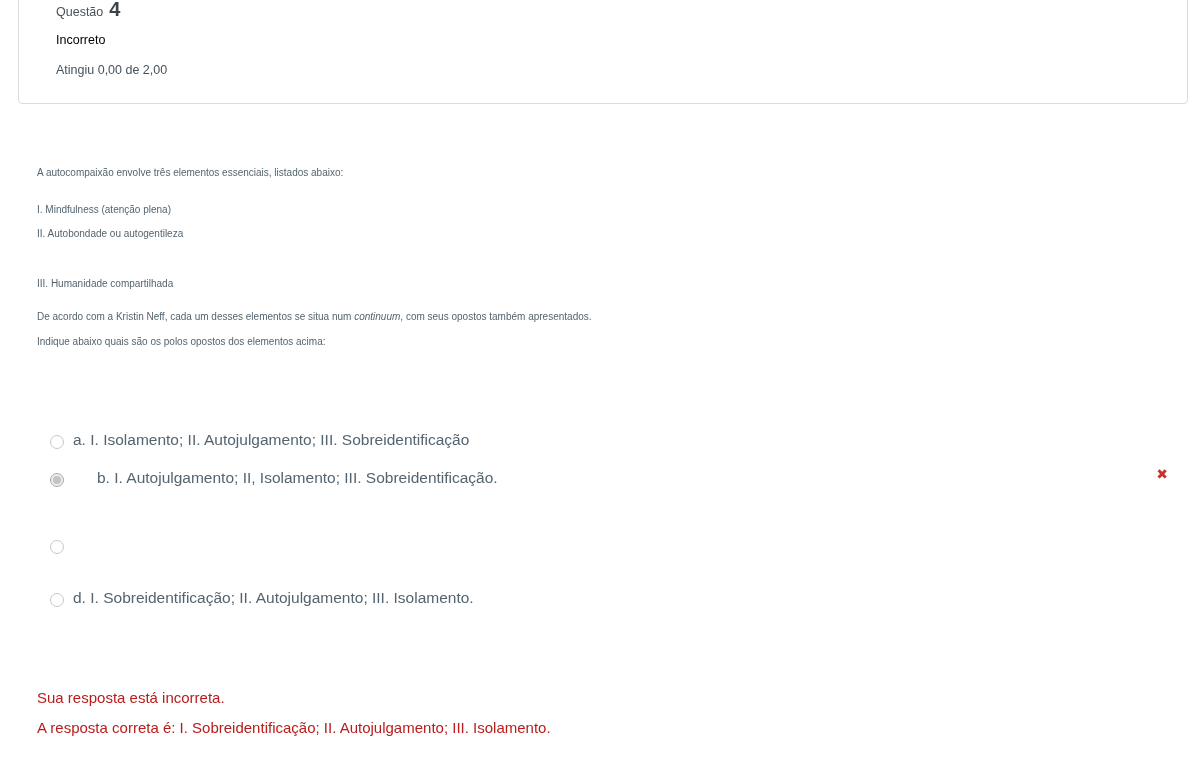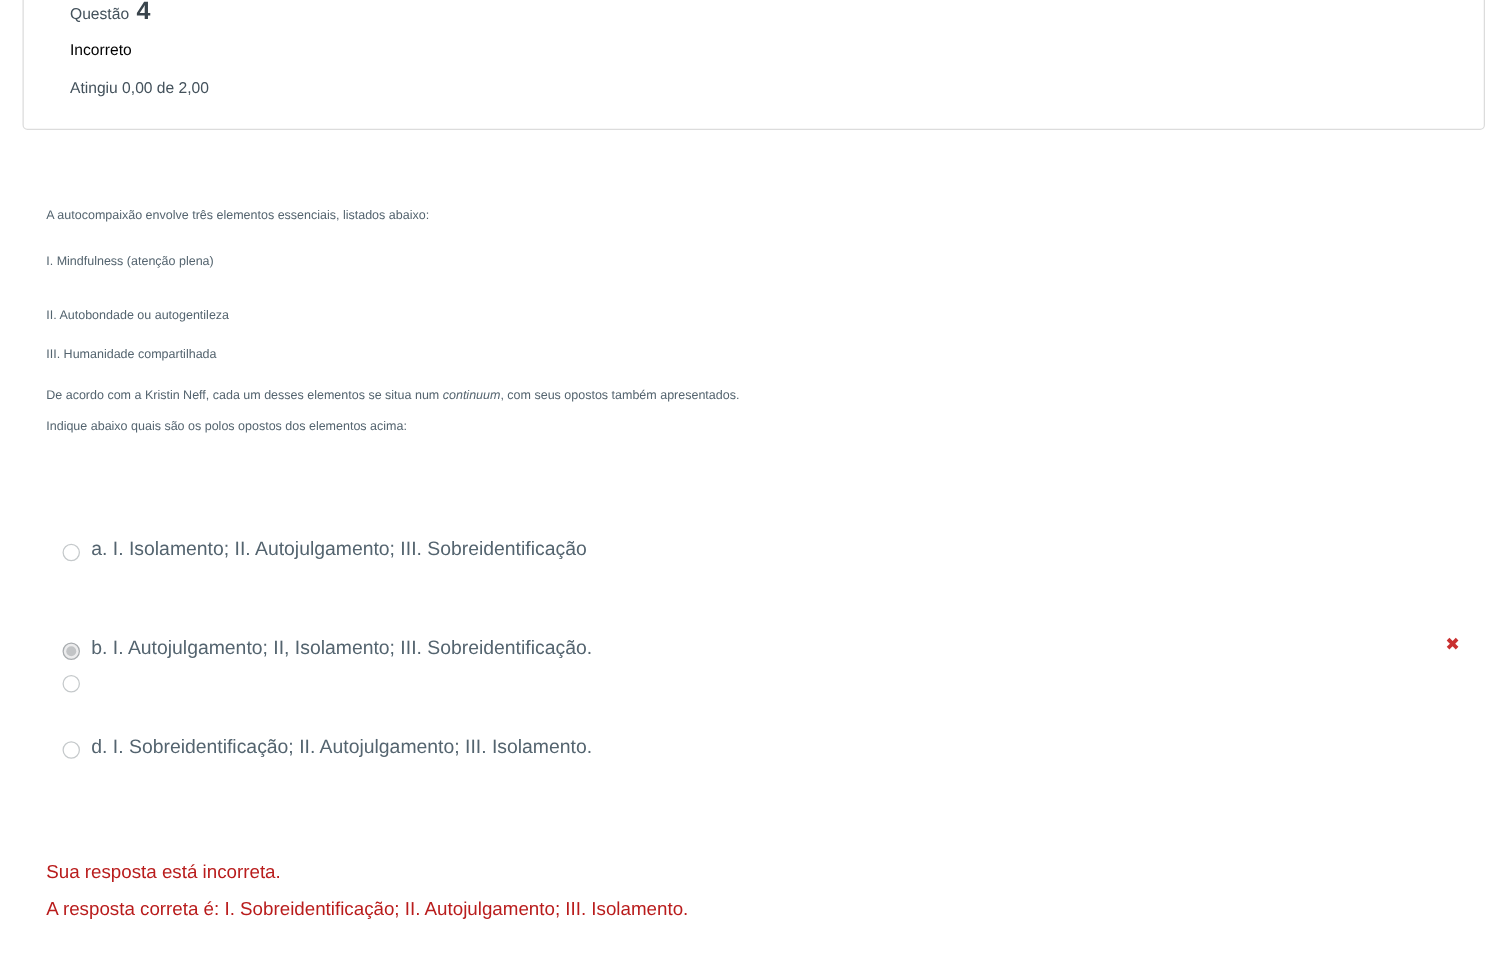--- a/index.html
+++ b/index.html
@@ -59,41 +59,41 @@
   .stem-line {
     position: absolute;
     left: 37px;
     font-size: 10px;
     line-height: 19px;
     color: #54646f;
     white-space: nowrap;
   }
   .stem-intro  { top: 163px; }
   .stem-item-0 { top: 200px; }
-  .stem-item-1 { top: 243px; }
+  .stem-item-1 { top: 224px; }
   .stem-item-2 { top: 274px; }
   .prompt-line1 { top: 307px; }
   .prompt-line2 { top: 332px; }
   .italic { font-style: italic; }
 
   
   .option {
     position: absolute;
     left: 50px;
     right: 0;
     height: 20px;
     display: flex;
     align-items: flex-end;
     font-size: 15.5px;
     line-height: 19px;
     color: #54646f;
     cursor: default;
   }
   .option-a { top: 429px; }
-  .option-b { top: 508px; }
+  .option-b { top: 467px; gap: 24px; }
   .option-c { top: 534px; }
   .option-d { top: 587px; }
   .radio {
     width: 14px;
     height: 14px;
     border: 1px solid #c5c9cb;
     border-radius: 50%;
     background: #ffffff;
     margin-right: 9px;
     flex: 0 0 auto;

